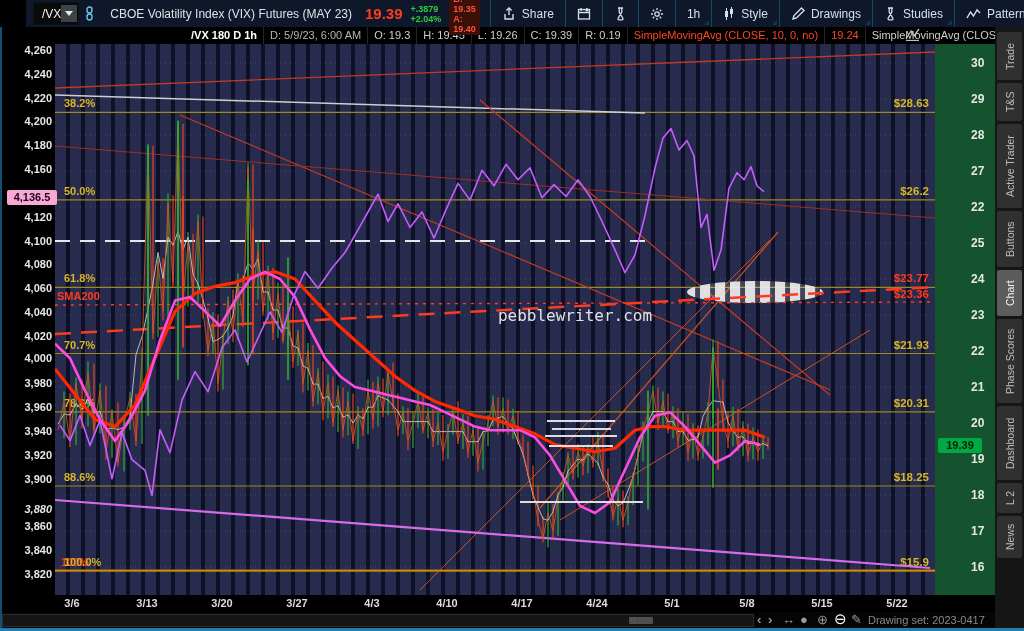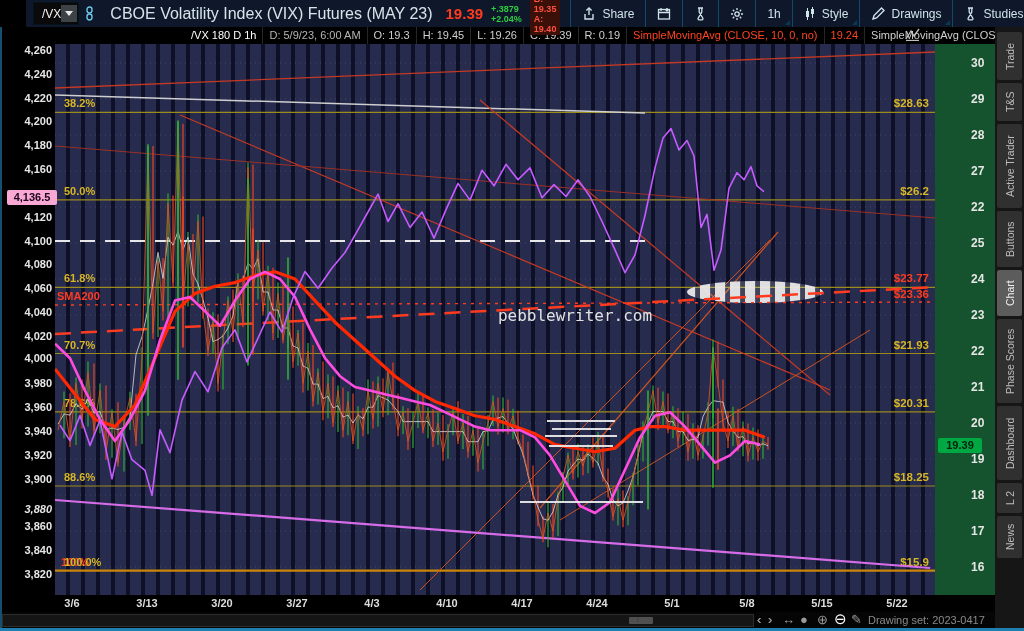--- a/index.html
+++ b/index.html
@@ -8,38 +8,38 @@
 
   
   .toolbar{position:absolute;top:0;left:0;width:1024px;height:27px;background:#0f172a;
            display:flex;align-items:center;z-index:30;margin-left:26px;}
   .symbol-box{margin-left:7px;width:80px;height:21px;background:#0a0a0a;border:1px solid #03141d;
               display:flex;align-items:center;position:relative;}
   .symbol-text{color:#f2f2f2;font-size:12px;padding-left:8px;flex:1;}
   .dd-btn{width:16px;height:17px;background:#3d4247;margin-right:1px;display:flex;align-items:center;justify-content:center;}
   .caret{width:0;height:0;border-left:4px solid transparent;border-right:4px solid transparent;border-top:5px solid #e8e8e8;}
   .link-ic{margin-left:6px;color:#6bc7e8;display:flex;align-items:center;}
-  .instrument-title{color:#d7e4ea;font-size:16px;margin-left:16px;white-space:nowrap;}
+  .instrument-title{color:#d7e4ea;font-size:12px;margin-left:16px;white-space:nowrap;}
   .last-price{color:#ff3c1e;font-weight:bold;font-size:15px;margin-left:13px;}
   .chg-stack{display:flex;flex-direction:column;color:#2ecc40;font-size:9px;line-height:10px;margin-left:8px;font-weight:bold;}
   .ba-stack{display:flex;flex-direction:column;color:#ff5040;font-size:9px;line-height:10px;margin-left:8px;
             background:#3a1009;padding:1px 4px;font-weight:bold;}
   .tb-btns{display:flex;align-items:stretch;height:100%;margin-left:10px;flex:1;}
   .tb-btn{display:flex;align-items:center;gap:6px;padding:0 11px;border-left:1px solid #0f4a68;
           color:#cfe3ea;font-size:12px;position:relative;cursor:pointer;white-space:nowrap;}
   .tb-btn svg{display:block;}
   .tb-btn.dd::after{content:"";position:absolute;right:2px;bottom:2px;width:0;height:0;
           border-left:5px solid transparent;border-bottom:5px solid #0b3950;}
   .tb-btn.menu{margin-left:auto;border-left:1px solid #0f4a68;}
 
   
   .chart-header{position:absolute;top:27px;left:0;width:1024px;height:17px;background:#000;
                 display:flex;align-items:center;font-size:11px;color:#cfcfcf;z-index:25;}
   .hseg{padding:0 6px;border-right:1px solid #262626;white-space:nowrap;line-height:17px;}
-  .hseg.sym{margin-left:185px;font-weight:normal;color:#ffffff;}
+  .hseg.sym{margin-left:185px;font-weight:bold;color:#ffffff;}
   .hseg.dt{color:#b5b5b5;}
   .hseg.sma10,.hseg.val10{color:#ff4422;}
   .hdr-zigzag{position:absolute;left:905px;top:1px;color:#bfbfbf;}
 
   
   .plot{position:absolute;left:55px;top:44px;width:880px;height:551px;
         background:repeating-linear-gradient(90deg,#272b4e 0px,#272b4e 11px,#0e1028 11px,#0e1028 15px);}
   .watermark{position:absolute;left:395px;top:260px;width:250px;text-align:center;
              font-family:"DejaVu Sans Mono",monospace;font-size:16px;line-height:24px;color:#e2e2e2;}
 

